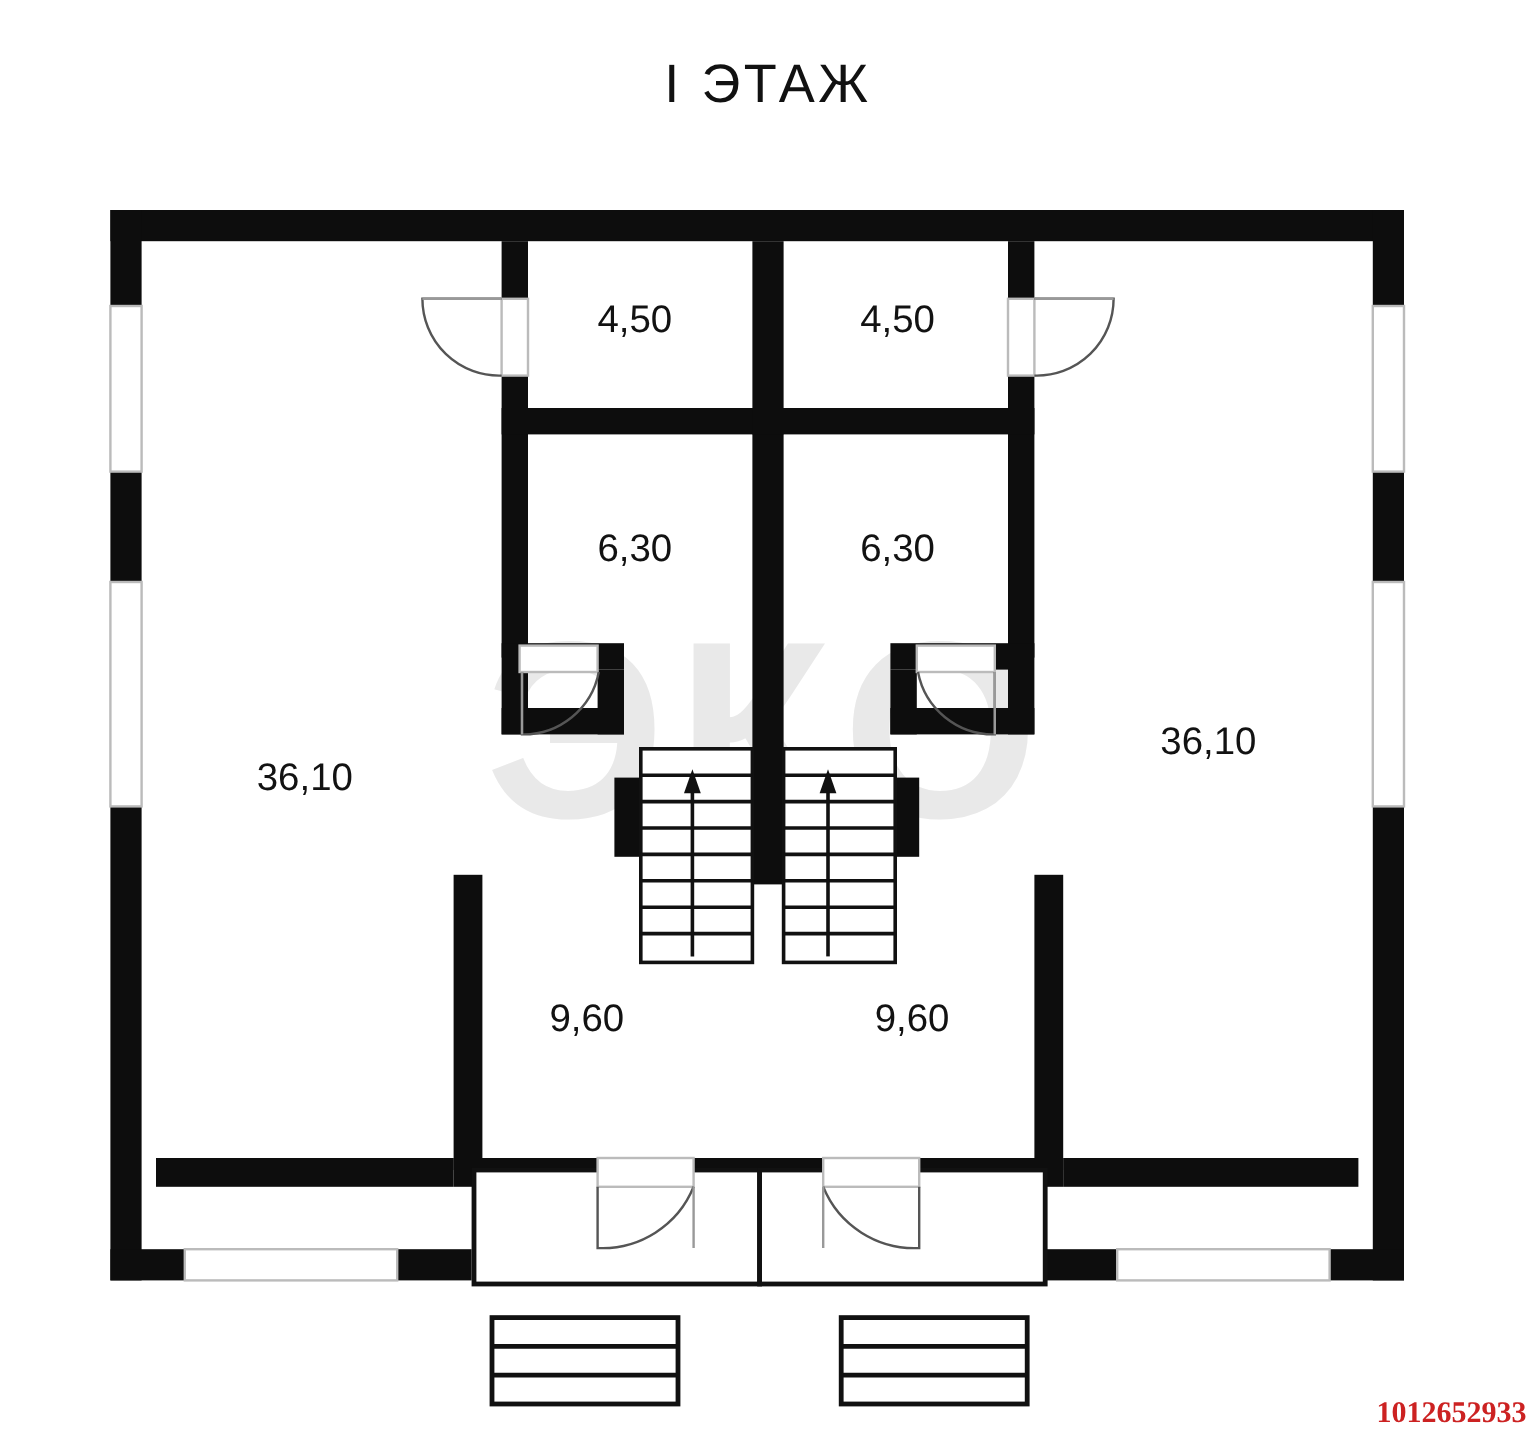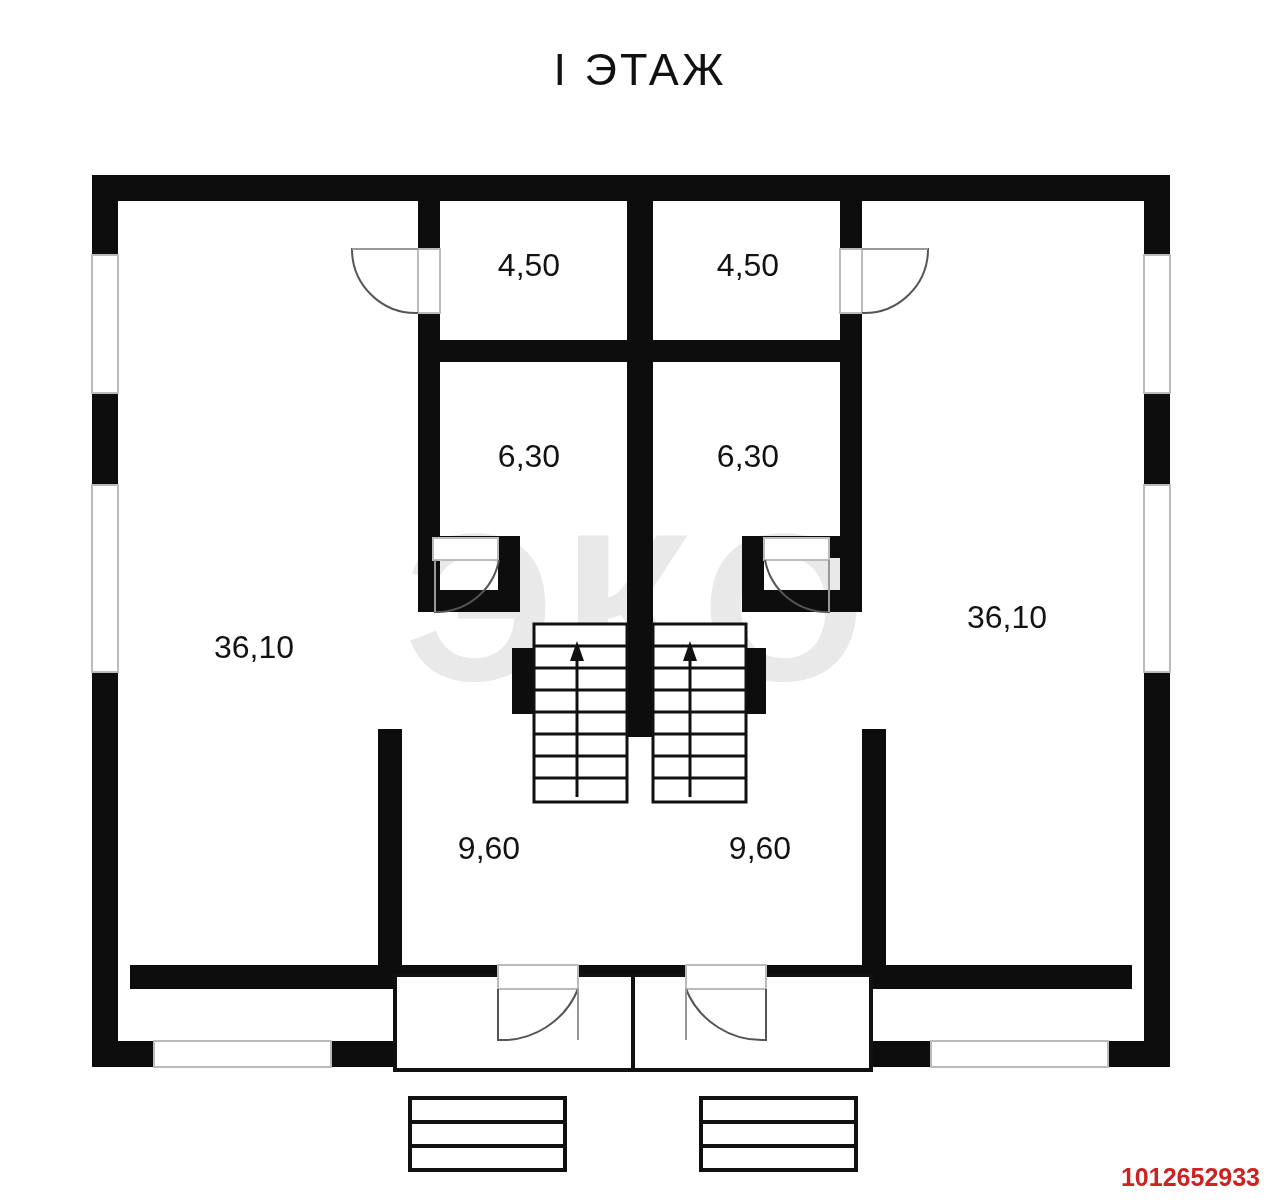--- a/index.html
+++ b/index.html
@@ -32,26 +32,26 @@
     color: #111111;
     font-family: "Liberation Sans", sans-serif;
   }
   .floorplan-svg {
     position: absolute;
     left: 0;
     top: 0;
   }
   .asset-id {
     position: absolute;
-    right: 20px;
+    right: 8px;
     bottom: 8px;
     font-size: 25px;
     font-weight: bold;
     color: #cc2222;
-    font-family: Liberation Sans, sans-serif;
+    font-family: Liberation Serif, serif;
     letter-spacing: 0px;
   }
   .room-label {
     font-family: "Liberation Sans", sans-serif;
     font-size: 32px;
     fill: #121212;
     text-anchor: middle;
     dominant-baseline: middle;
   }
 </style>

